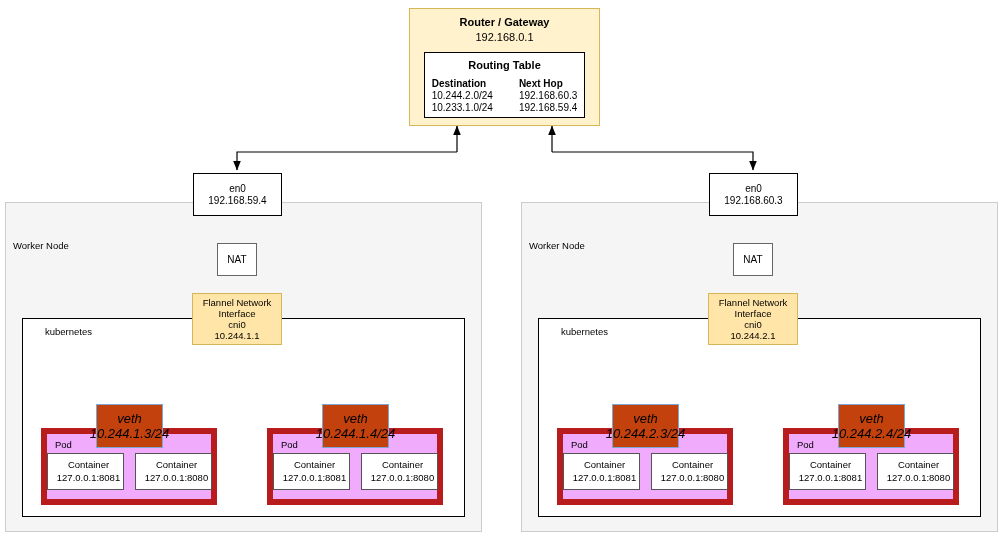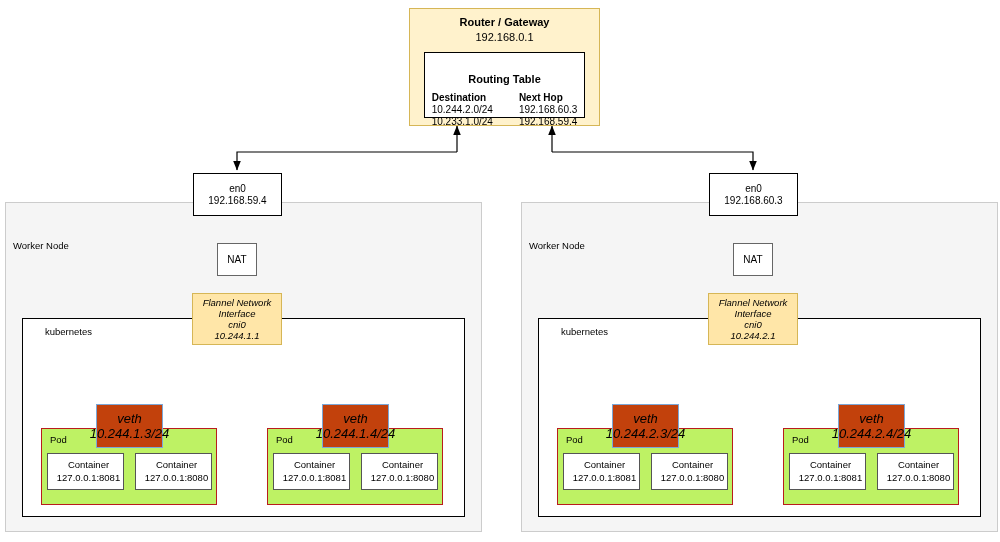--- a/index.html
+++ b/index.html
@@ -36,21 +36,21 @@
   .router-title{font-size:11px;font-weight:bold;}
   .router-ip{font-size:11px;margin-top:2px;}
   .rt-table{
     position:absolute;
     background:#ffffff;
     border:1px solid #000000;
     box-sizing:border-box;
     display:flex;
     flex-direction:column;
     align-items:center;
-    padding-top:20px;
+    padding-top:6px;
   }
   .rt-title{font-size:11px;font-weight:bold;}
   .rt-grid{
     margin-top:7px;
     display:grid;
     grid-template-columns:auto auto;
     column-gap:26px;
     row-gap:1px;
     font-size:10px;
     text-align:left;
@@ -83,22 +83,22 @@
     position:absolute;
     left:22px;
     top:7px;
     font-size:9.5px;
     white-space:nowrap;
   }
   
   .pod{
     position:absolute;
     box-sizing:border-box;
-    background:#bef264;
-    border:1px solid #b91c1c;
+    background:#f0abfc;
+    border:6px solid #b91c1c;
   }
   .pod-label{
     position:absolute;
     left:8px;
     top:5px;
     font-size:9.5px;
     white-space:nowrap;
   }
   
   .plain{
@@ -108,21 +108,20 @@
   }
   .plain-strong{
     background:#ffffff;
     border:1px solid #000000;
     font-size:10px;
   }
   .flannel{
     background:#ffe6a8;
     border:1px solid #d6b656;
     font-size:9.5px;
-    font-style:italic;
   }
   .veth{
     background:#c2410c;
     border:1px solid #7ba7d7;
     font-size:13px;
     font-style:italic;
   }
   .container-box{
     position:absolute;
     box-sizing:border-box;

